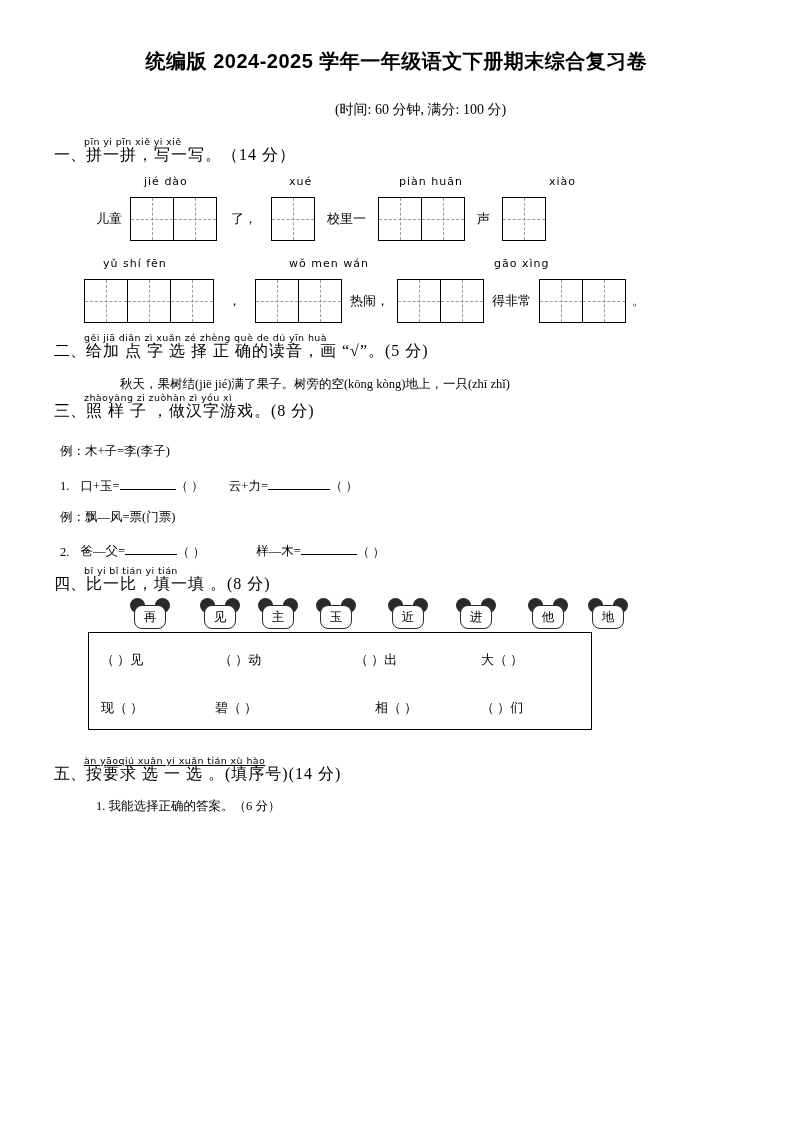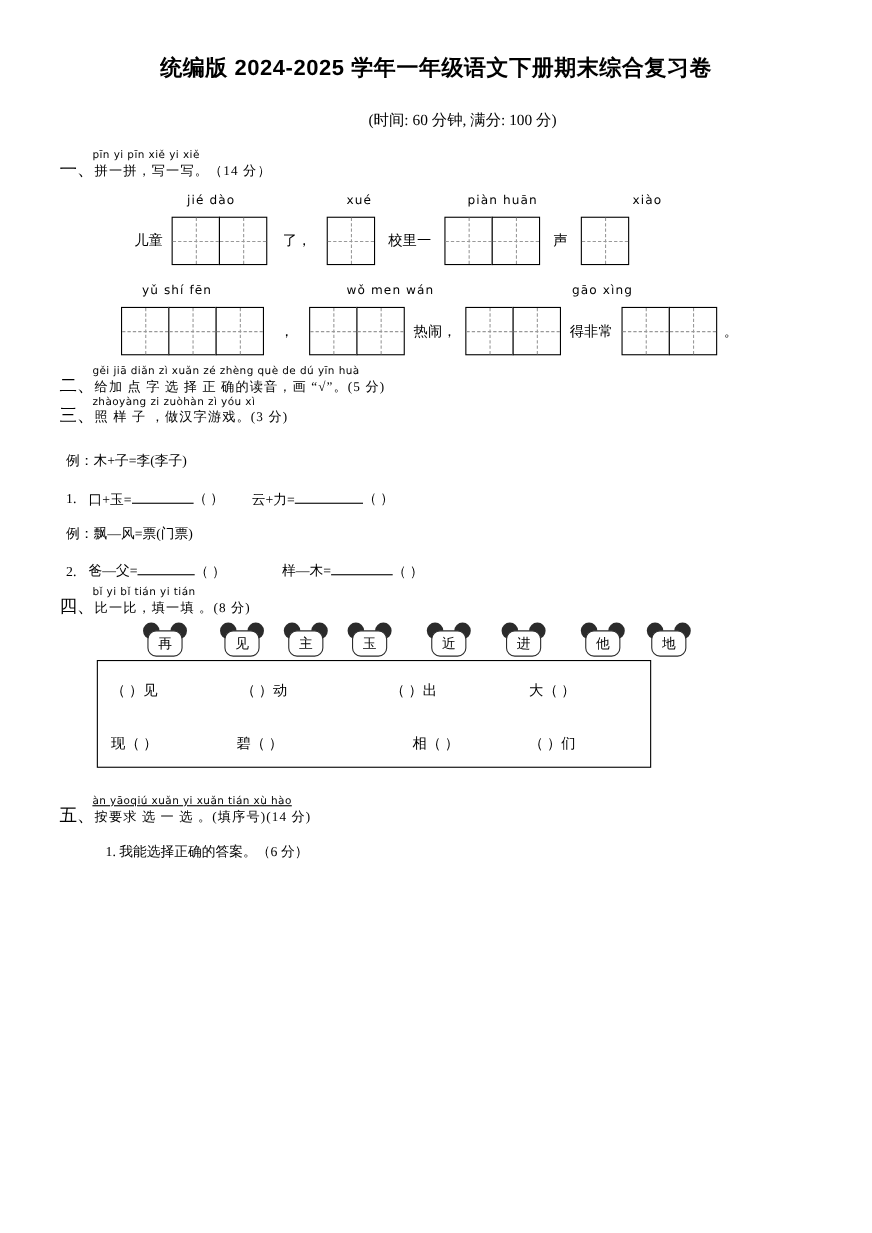--- a/index.html
+++ b/index.html
@@ -49,24 +49,24 @@
     font-size: 16px;
   }
   .pinyin-over {
     position:absolute;
     font-size: 9.5px;
     font-family: "DejaVu Sans", sans-serif;
     letter-spacing: 0.4px;
     white-space: nowrap;
     color:#000;
   }
-  .sec-text { font-size:12px; letter-spacing:1px; }
-
-  
-  .q1wrap { padding-left: 110px; margin-top: 8px; }
+  .sec-text { font-size:16px; letter-spacing:1px; }
+
+  
+  .q1wrap { padding-left: 84px; margin-top: 8px; }
   .q1row { position:relative; height: 74px; }
   .pyrow { position:relative; height: 16px; font-size:11px; font-family:"DejaVu Sans",sans-serif; }
   .pyrow span { position:absolute; white-space:nowrap; letter-spacing:1px; }
   .gridcell {
     width: 44px; height: 44px;
     border: 1px solid #000;
     position: relative;
     box-sizing: border-box;
     display:inline-block;
     vertical-align: middle;
@@ -202,26 +202,27 @@
     </div>
   </div>
 
   <div class="sec" style="margin-top:2px;">
     <div class="sec-head">
       <span class="pinyin-over" style="left:30px; top:-13px;">gěi jiā diǎn zì xuǎn zé zhèng què de dú yīn huà</span>
       <span class="sec-num">二、</span><span class="sec-text">给加 点 字 选 择  正  确的读音，画 “√”。(5 分)</span>
     </div>
   </div>
   <div class="q2body">
+    <div style="padding-left:26px;">秋天，果树结(jiē   jié)满了果子。树旁的空(kōng  kòng)地上，一只(zhī   zhǐ)</div>
   </div>
 
   <div class="sec" style="margin-top:2px;">
     <div class="sec-head">
       <span class="pinyin-over" style="left:30px; top:-13px;">zhàoyàng zi      zuòhàn zì yóu xì</span>
-      <span class="sec-num">三、</span><span class="sec-text">照 样 子 ，做汉字游戏。(3 分)</span>
+      <span class="sec-num">三、</span><span class="sec-text">照 样 子 ，做汉字游戏。(8 分)</span>
     </div>
   </div>
   <div class="q3body">
     <div class="ex">例：木+子=李(李子)</div>
     <div class="it">
       <span>1.</span>
       <span style="padding-left:8px;">口+玉=</span><span class="blank" style="width:56px;"></span><span>（            ）</span>
       <span style="padding-left:22px;">云+力=</span><span class="blank" style="width:62px;"></span><span>（            ）</span>
     </div>
     <div class="ex">例：飘—风=票(门票)</div>

